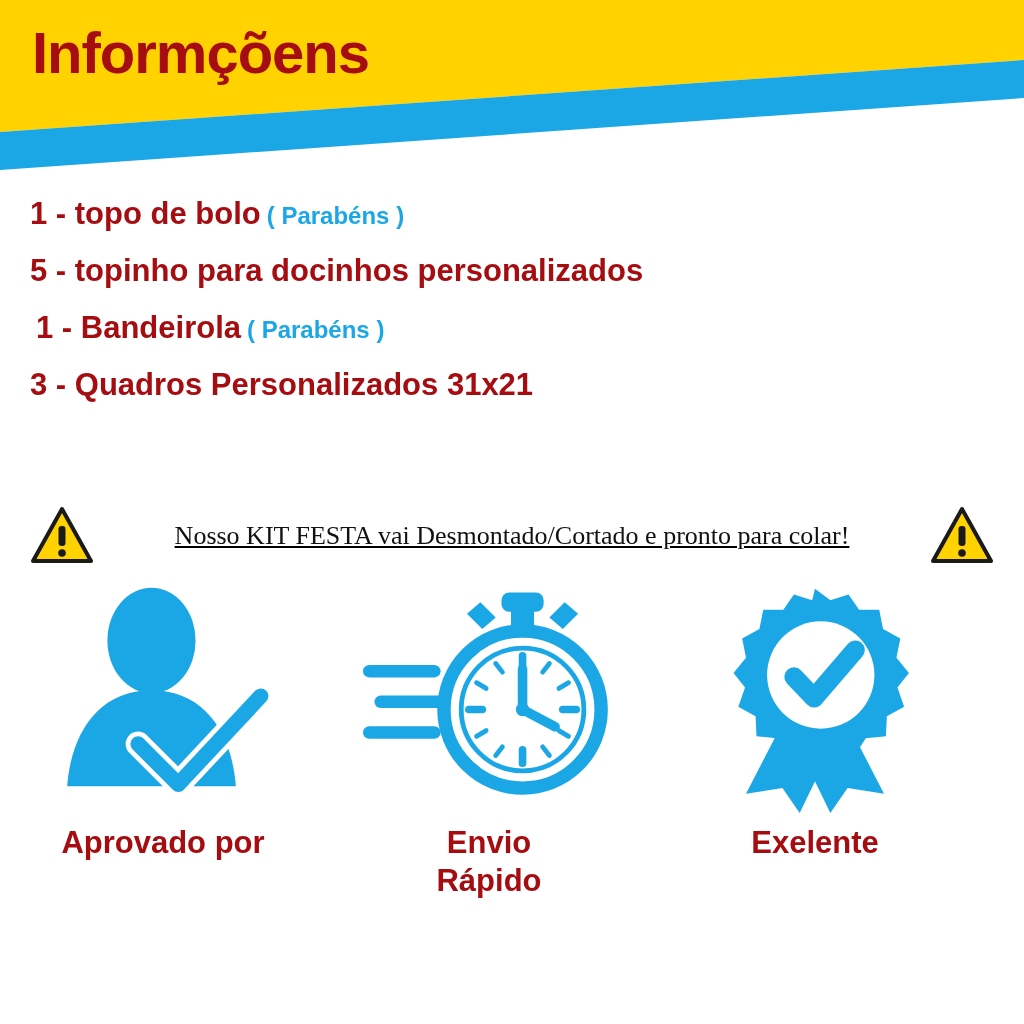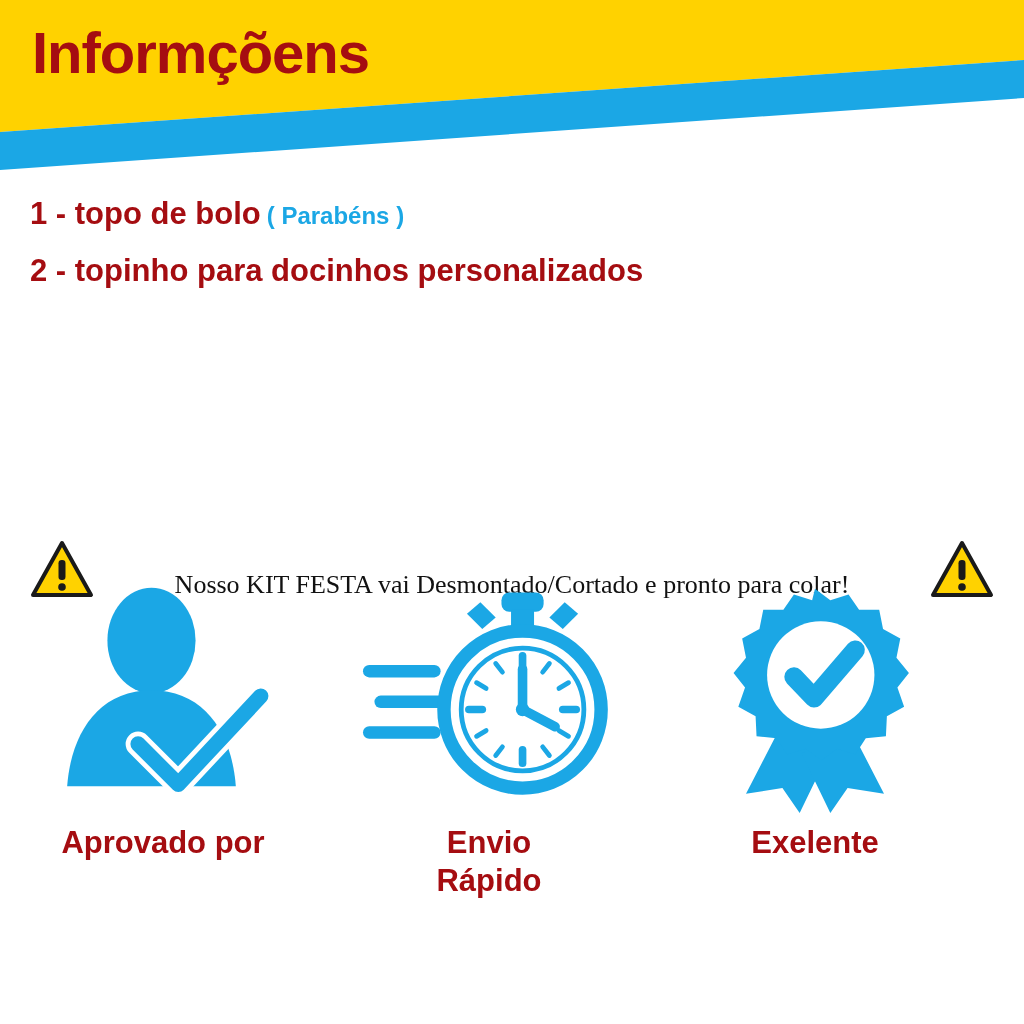--- a/index.html
+++ b/index.html
@@ -74,27 +74,28 @@
     font-weight: bold;
     margin-left: 6px;
   }
   .item-line.indent {
     margin-left: 6px;
   }
 
   
   .notice {
     position: absolute;
-    top: 528px;
+    top: 500px;
     left: 30px;
     width: 964px;
     height: 72px;
     display: flex;
-    align-items: flex-end;
+    align-items: center;
     justify-content: space-between;
+    text-decoration: underline;
   }
   .notice-text {
     flex: 1;
     text-align: center;
     font-family: "Liberation Serif", serif;
     font-size: 26px;
     color: #111111;
     padding: 0 6px;
   }
   .warn-icon {
@@ -143,25 +144,31 @@
   <div class="header-title">Informçõens</div>
 </div>
 
 <div class="items">
 
   <div class="item-line">
     <span>1 - topo de bolo</span><span class="accent">( Parabéns )</span>
   </div>
 
   <div class="item-line">
-    <span>2 - topinho para docinhos personalizados</span><span class="accent"></span>
-  </div>
-
-
-
+    <span>5 - topinho para docinhos personalizados</span><span class="accent"></span>
+  </div>
+
+
+  <div class="item-line indent">
+    <span>1 - Bandeirola</span><span class="accent">( Parabéns )</span>
+  </div>
+
+  <div class="item-line">
+    <span>3 - Quadros Personalizados 31x21</span><span class="accent"></span>
+  </div>
 
 </div>
 
 <div class="notice">
 
   <span class="warn-icon">
     <svg viewBox="0 0 64 60" width="64" height="60">
       <polygon points="32,3 61,55 3,55" fill="#ffd200" stroke="#1a1a1a" stroke-width="4" stroke-linejoin="round"></polygon>
       <rect x="28.5" y="20" width="7" height="20" rx="3.2" fill="#1a1a1a"></rect>
       <circle cx="32" cy="47" r="3.8" fill="#1a1a1a"></circle>

